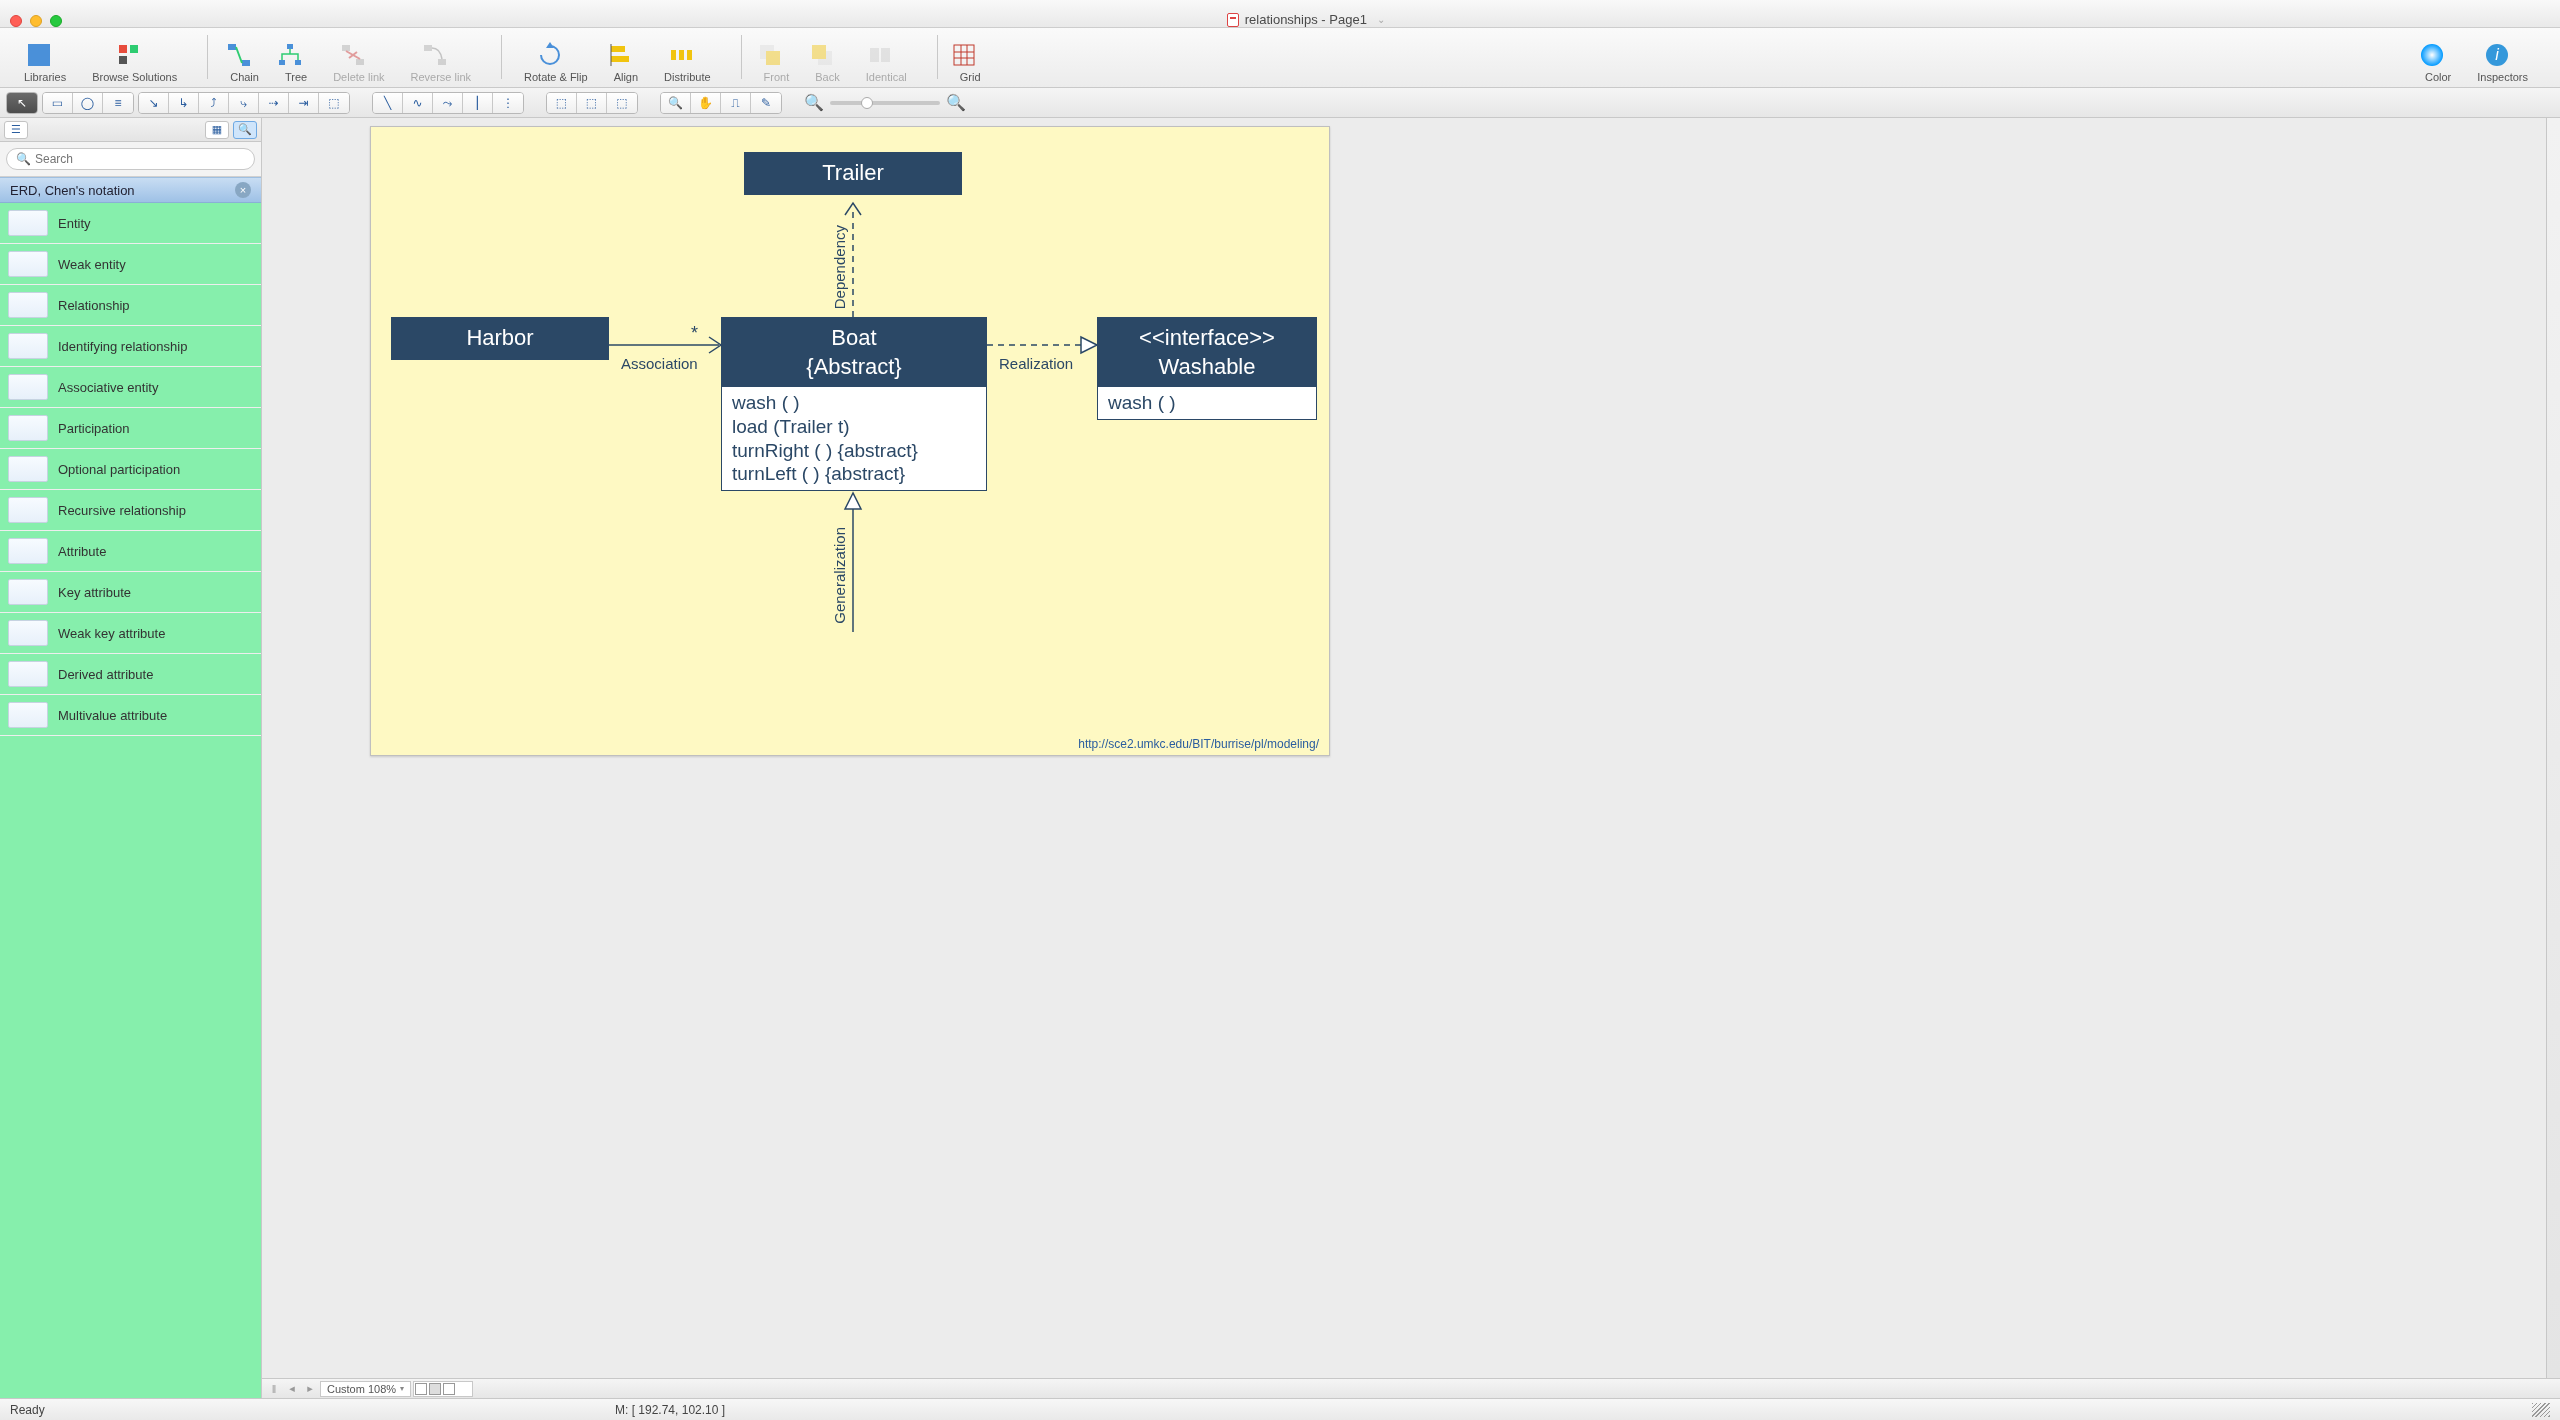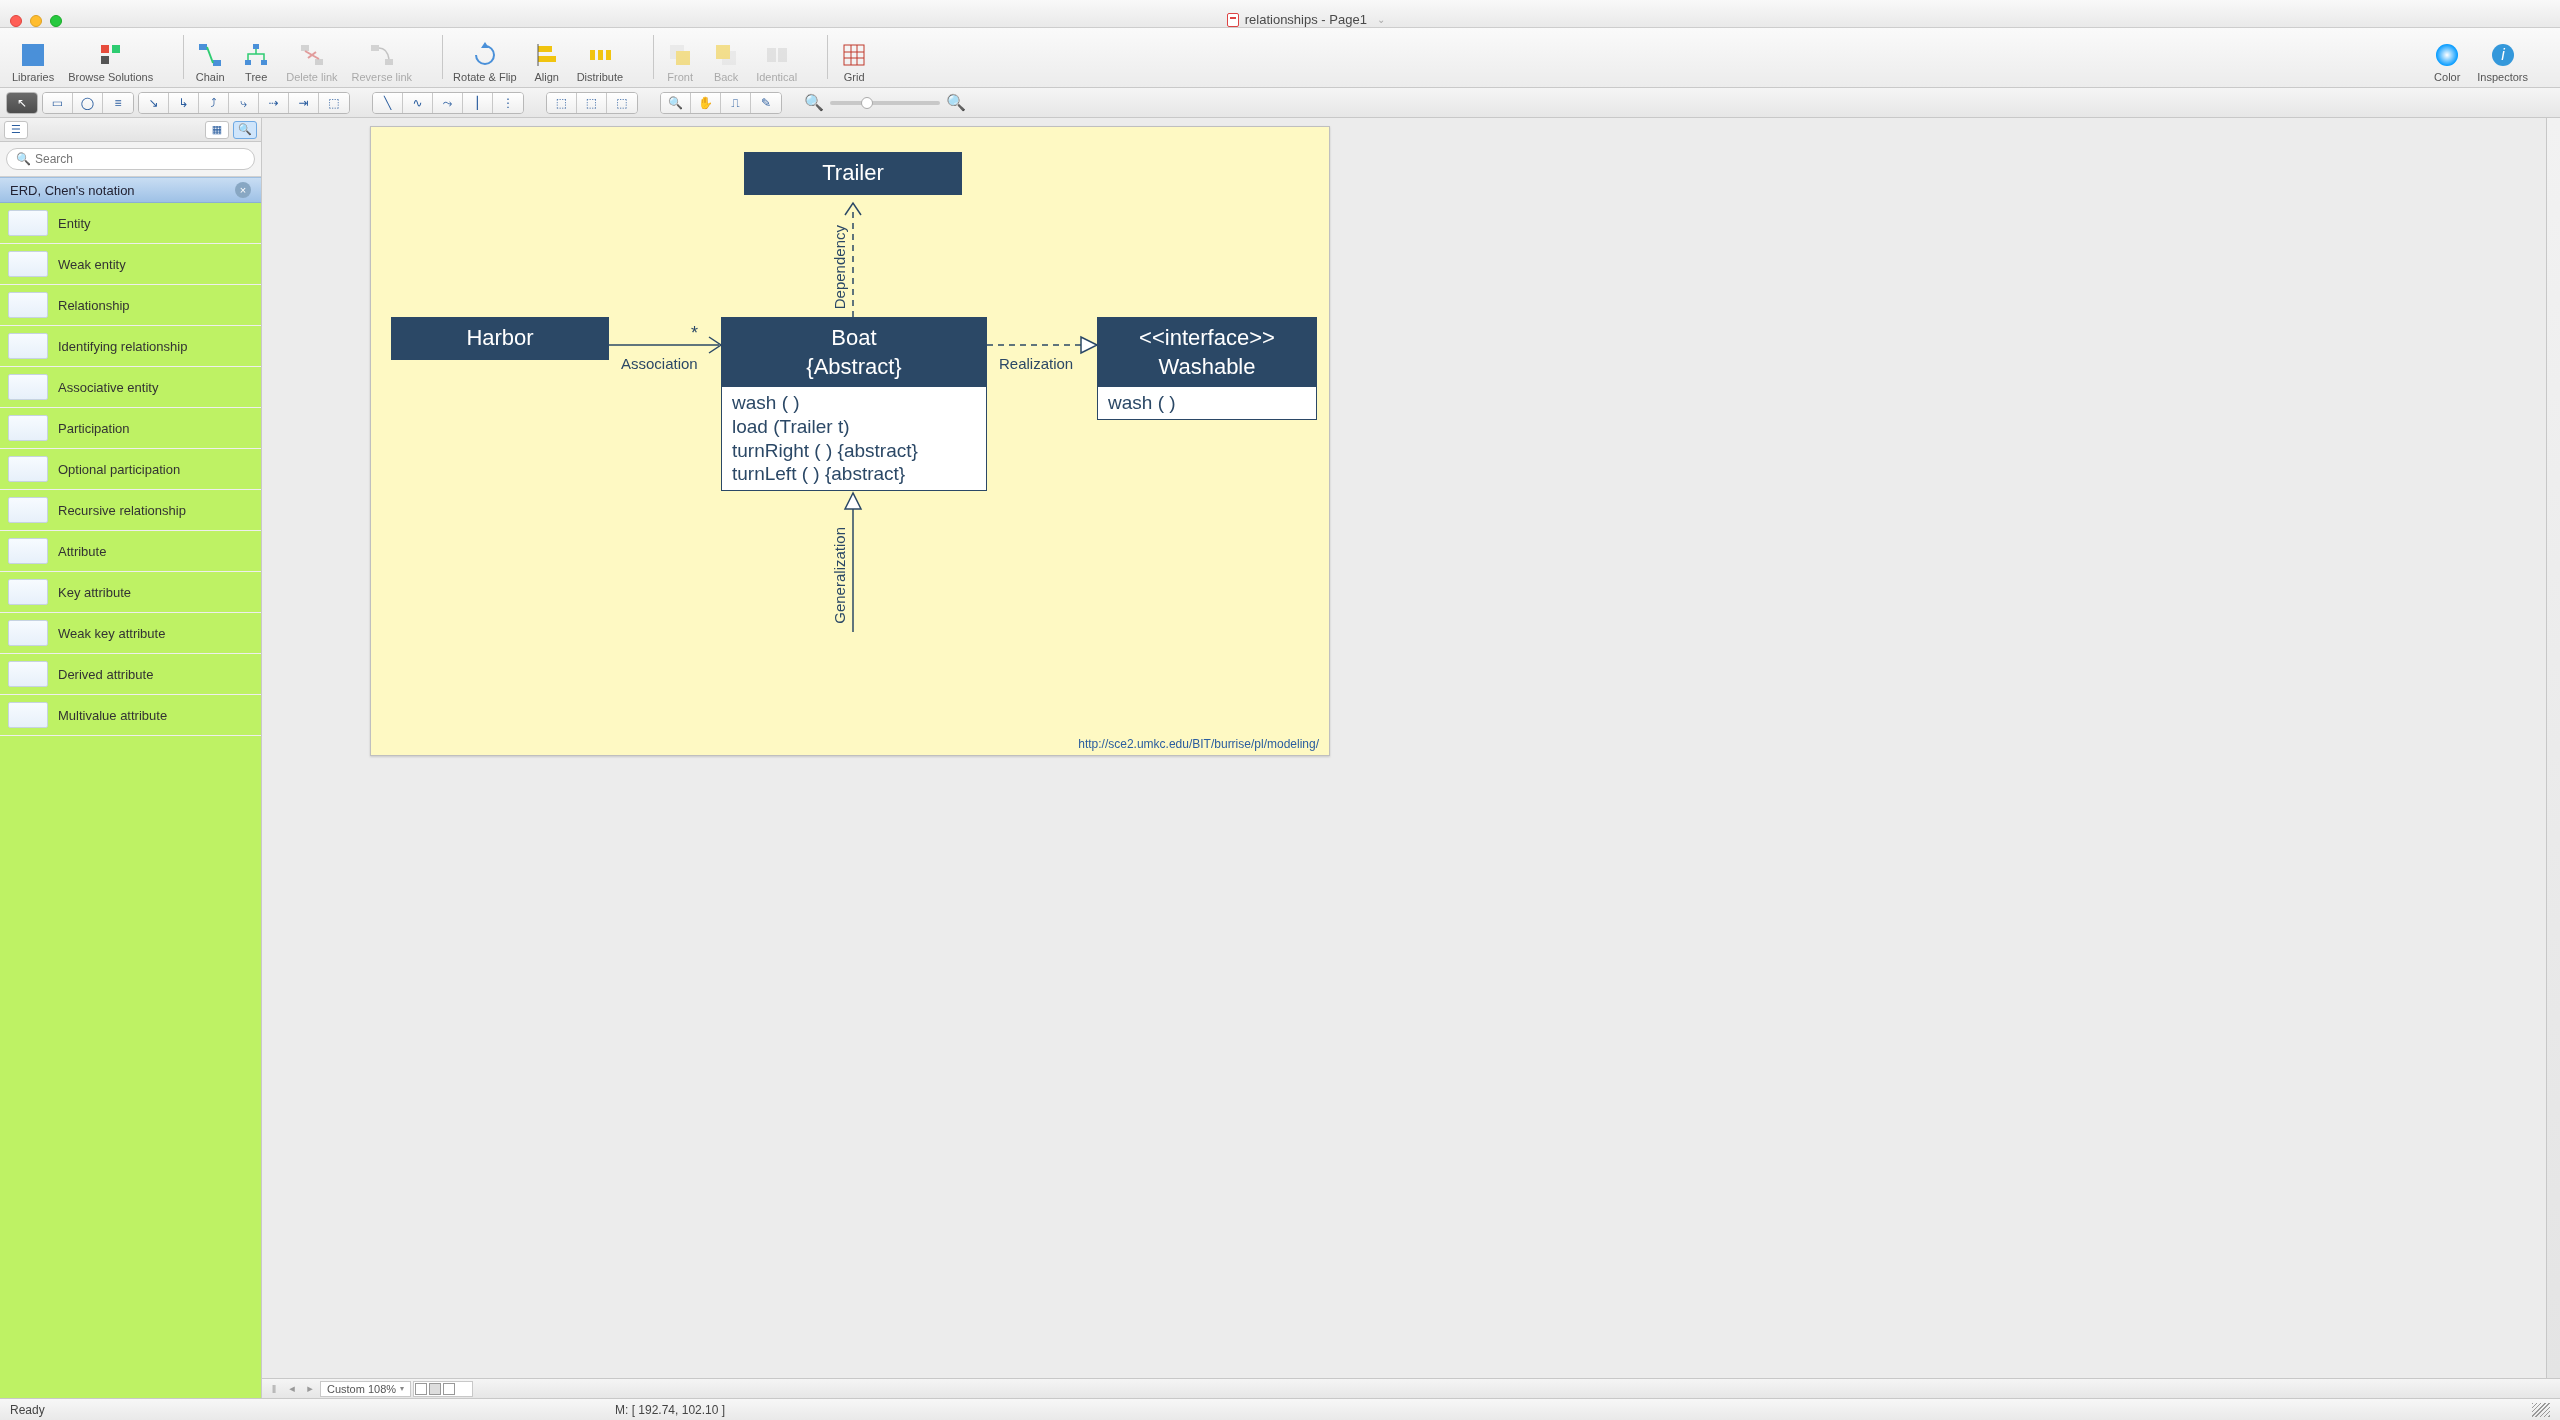--- a/index.html
+++ b/index.html
@@ -16,21 +16,21 @@
 .doc-icon{width:12px;height:14px;background:#fff;border:1px solid #d44;border-radius:2px;position:relative}
 .doc-icon::after{content:"";position:absolute;top:3px;left:2px;right:2px;height:2px;background:#d44}
 .title-chevron{color:#aaa;font-size:10px;margin-left:4px}
 
 
 .toolbar { height: 60px; background: linear-gradient(#fafafa,#ececec); border-bottom:1px solid #c9c9c9; display:flex; align-items:flex-end; padding: 4px 8px 0 8px; font-size:11px; color:#666;}
 .tool-grp { display:flex; gap:6px; align-items:flex-end; margin-right: 20px;}
 .tool-btn { display:flex; flex-direction:column; align-items:center; gap:3px; padding: 2px 4px 4px 4px; cursor:pointer; min-width:40px;}
 .tool-btn.dim{opacity:.45;}
 .tool-ico { width:26px; height:26px; display:flex; align-items:center; justify-content:center;}
-.tool-lbl { font-size:11px; color:#555; white-space:nowrap;}
+.tool-lbl { font-size:11px; color:#555; white-space:nowrap;margin-left:12px;}
 .sep{width:1px;height:44px;background:#c8c8c8;margin:0 6px 6px 6px;align-self:center}
 .spacer{flex:1}
 
 
 .subtoolbar{height:30px;background:linear-gradient(#f5f5f5,#e6e6e6);border-bottom:1px solid #c8c8c8;display:flex;align-items:center;padding:0 6px;gap:4px}
 .seg{display:flex;border:1px solid #b8b8b8;border-radius:4px;overflow:hidden;height:22px}
 .seg button{border:none;background:linear-gradient(#fff,#efefef);width:30px;display:flex;align-items:center;justify-content:center;cursor:pointer;border-right:1px solid #c8c8c8;font-size:12px;color:#2a5d9f}
 .seg button:last-child{border-right:none}
 .seg button.active{background:linear-gradient(#6b6b6b,#4d4d4d);color:#fff}
 .subgap{width:14px}
@@ -46,21 +46,21 @@
 .sb-top{height:24px;background:linear-gradient(#f2f2f2,#e4e4e4);border-bottom:1px solid #c7c7c7;display:flex;align-items:center;padding:0 4px;gap:4px}
 .sb-top .iconbtn{width:24px;height:18px;border:1px solid #c3c3c3;border-radius:3px;background:#fff;display:flex;align-items:center;justify-content:center;font-size:11px;color:#2a5d9f;cursor:pointer}
 .sb-top .iconbtn.on{background:#cfe5fb;border-color:#6fa9e3}
 .sb-top .stretch{flex:1}
 .sb-search{padding:6px;border-bottom:1px solid #d0d0d0}
 .sb-search input{width:100%;height:22px;border:1px solid #c8c8c8;border-radius:11px;padding:0 10px 0 28px;font-size:12px;background:#fff}
 .sb-search .wrap{position:relative}
 .sb-search .mag{position:absolute;left:10px;top:4px;color:#aaa;font-size:12px}
 .sb-section{height:26px;background:linear-gradient(#c8ddf3,#9ec1e6);border-top:1px solid #9fbfe0;border-bottom:1px solid #8ab0d6;display:flex;align-items:center;padding:0 10px;font-size:13px;color:#223}
 .sb-section .x{margin-left:auto;width:16px;height:16px;border-radius:8px;background:#88a7c3;color:#fff;font-size:11px;display:flex;align-items:center;justify-content:center;cursor:pointer}
-.sb-list{flex:1;overflow:auto;background:#bef264}
+.sb-list{flex:1;overflow:auto;background:#86efac}
 .sb-item{display:flex;align-items:center;gap:10px;height:41px;padding:0 8px;border-bottom:1px solid #eee;font-size:13px;color:#333;cursor:grab}
 .sb-item .thumb{width:40px;height:26px;border:1px solid #c6d3e1;background:linear-gradient(#f7fbff,#e7f0fa);border-radius:2px;display:flex;align-items:center;justify-content:center}
 
 
 .canvas-area{flex:1;position:relative;background:#ececec;display:flex;flex-direction:column}
 .canvas-body{flex:1;position:relative;overflow:auto}
 .page{position:absolute;top:8px;left:108px;width:960px;height:630px;background:#fef9c3;border:1px solid #bfbfbf;box-shadow:0 1px 2px rgba(0,0,0,.15)}
 .right-gutter{position:absolute;right:0;top:0;bottom:0;width:14px;background:linear-gradient(#f2f2f2,#e4e4e4);border-left:1px solid #c7c7c7}
 
 

